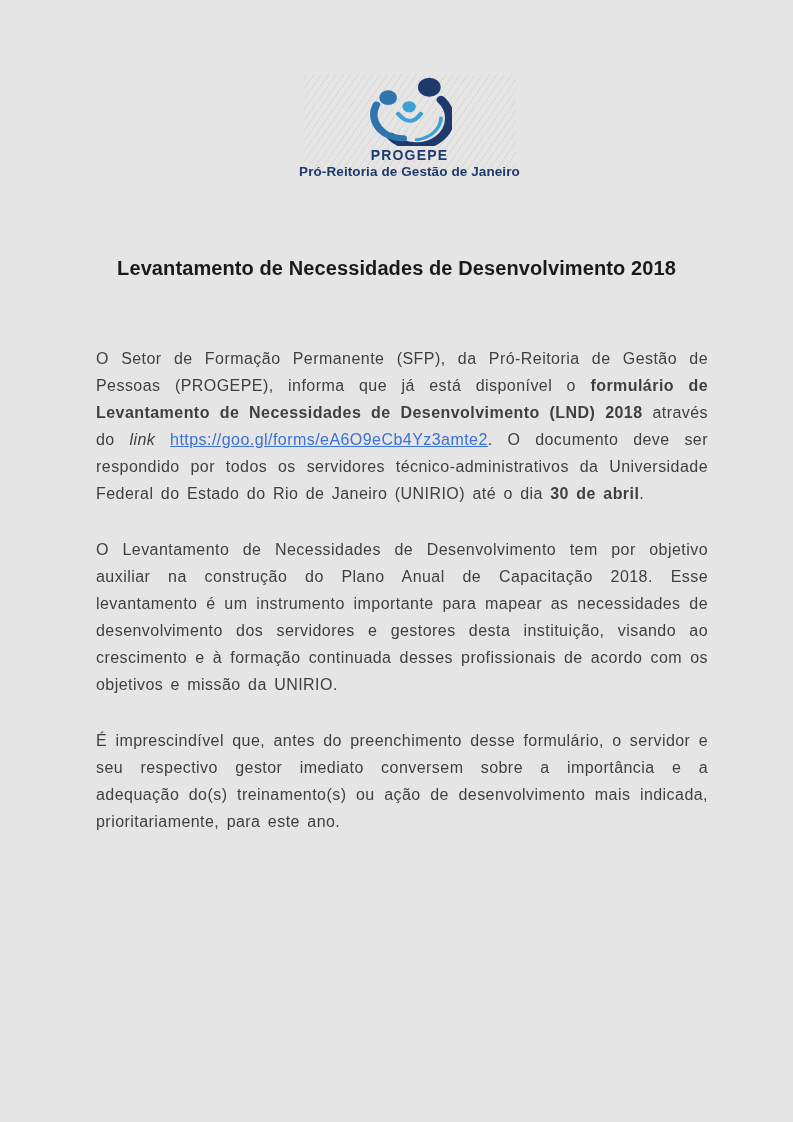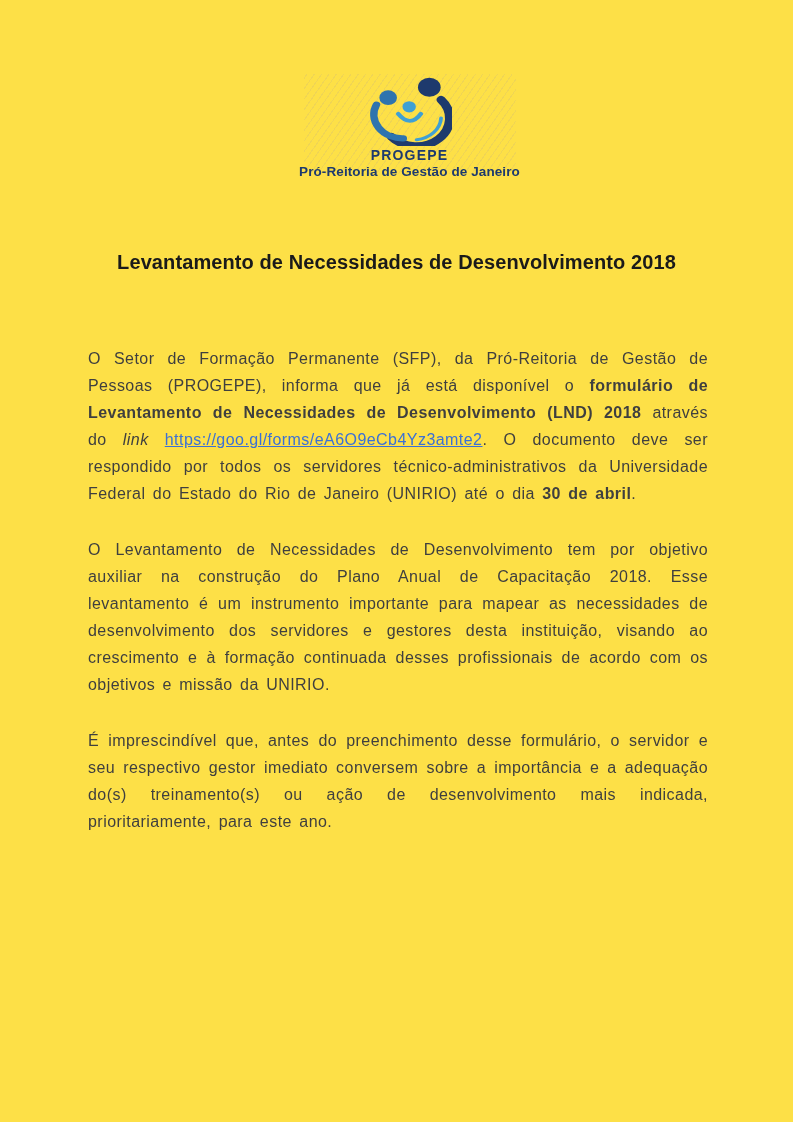--- a/index.html
+++ b/index.html
@@ -1,19 +1,19 @@
 <!DOCTYPE html>
 <html lang="pt" style="--body-text: #3f3f3f; --title-text: #1a1a1a; --link-color: #3b70d6; --navy-text: #1d3a6e; --logo-navy: #1e3a6d; --logo-blue: #2e74ae; --logo-light: #3fa0d4;"><head>
 <meta charset="utf-8">
 <style>
   html,body{margin:0;padding:0;background:#ffffff;}
   .page{
     position:relative;
     width:793px;height:1122px;
-    background:#fde047;
+    background:#e5e5e5;
     font-family:"Liberation Sans",sans-serif;
     overflow:hidden;
   }
   
   .logo-block{position:absolute;top:76px;left:0;right:0;text-align:center;}
   .logo-inner{display:inline-block;position:relative;transform:translateX(13px);}
   .watermark{
     position:absolute;left:50%;top:-2px;transform:translateX(-50%);
     width:212px;height:100px;
     background:repeating-linear-gradient(-55deg,
@@ -27,29 +27,29 @@
     font-weight:bold;font-size:14px;letter-spacing:1.2px;
     color:var(--navy-text);margin-top:1px;
   }
   .logo-subtitle{
     position:relative;
     font-weight:bold;font-size:13.5px;letter-spacing:0.1px;
     color:var(--navy-text);margin-top:1px;
   }
   
   .doc-title{
-    position:absolute;top:251px;left:0;width:100%;
+    position:absolute;top:257px;left:0;width:100%;
     margin:0;text-align:center;
     font-size:20px;font-weight:bold;letter-spacing:0.1px;
     color:var(--title-text);
   }
   
   .content{position:absolute;top:345px;left:88px;width:620px;}
   .body-paragraph{
-    margin:0 0 29px 0;
+    margin:0 0 29px 8px;
     font-size:16px;line-height:27px;
     letter-spacing:0.45px;word-spacing:2.5px;
     color:var(--body-text);
     text-align:justify;
   }
   .body-paragraph b{font-weight:bold;}
   .body-paragraph i{font-style:italic;}
   .doc-link{color:var(--link-color);text-decoration:underline;}
 </style>
 </head>

